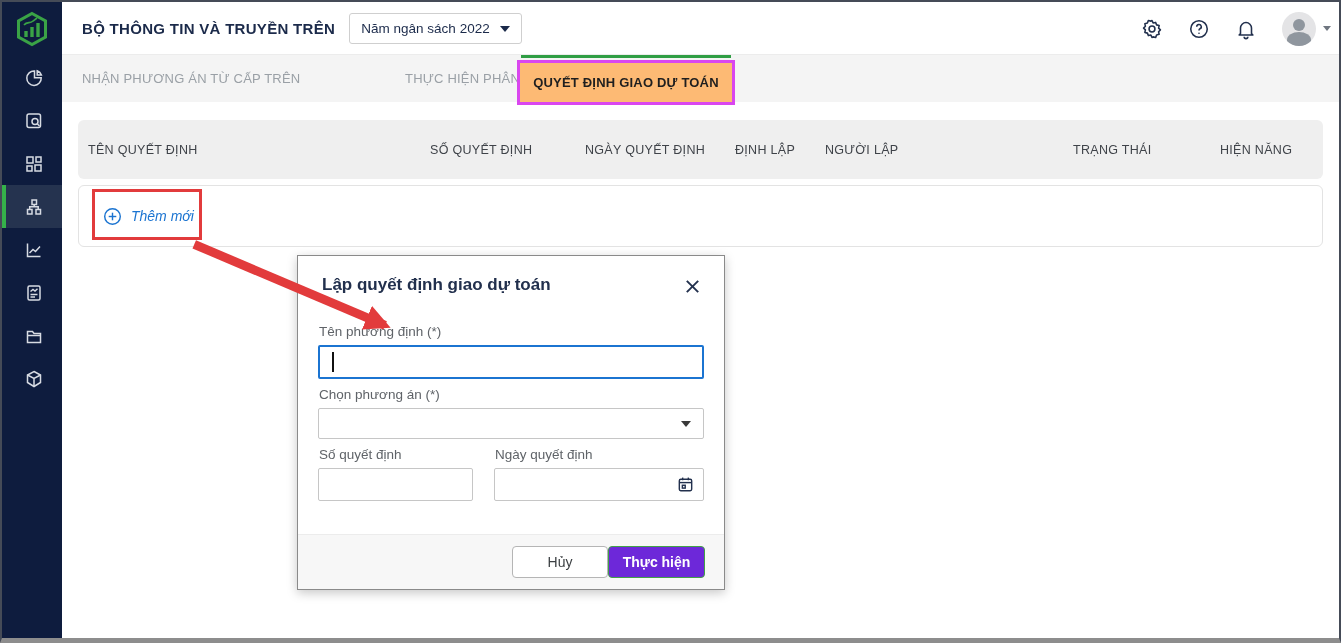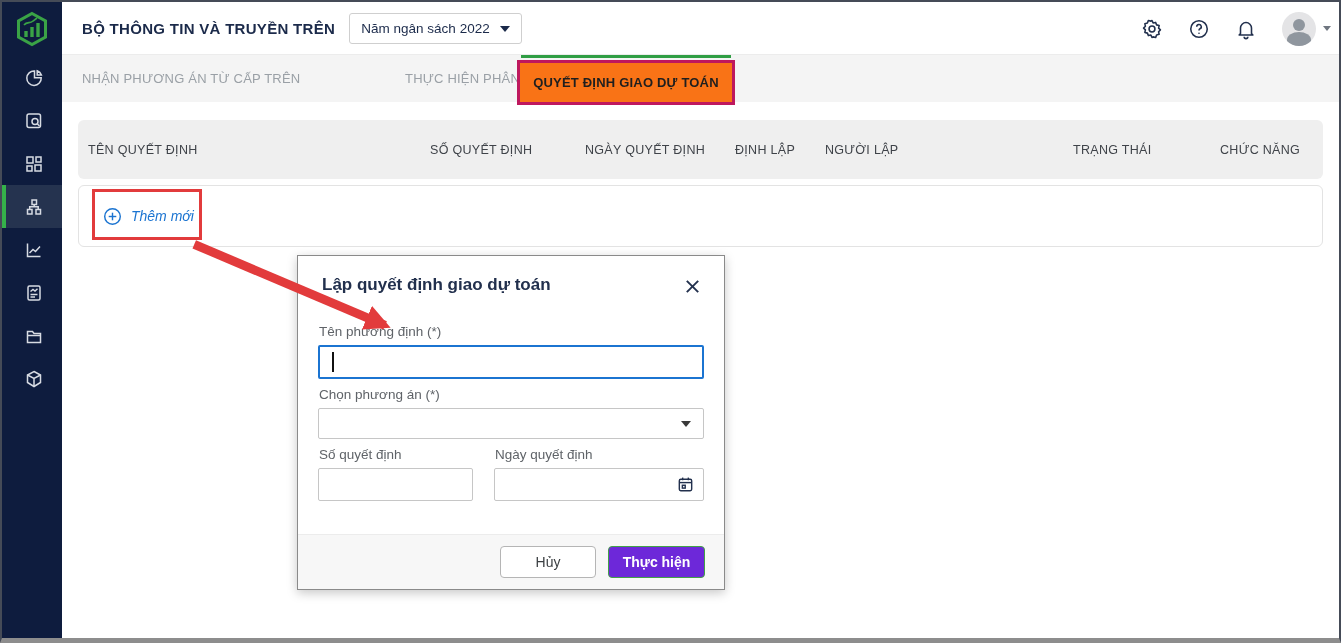--- a/index.html
+++ b/index.html
@@ -34,21 +34,21 @@
   .avatar .head{ position:absolute; left:11px; top:7px; width:12px; height:12px; border-radius:50%; background:#8f969e;}
   .avatar .body{ position:absolute; left:5px; top:20px; width:24px; height:16px; border-radius:50% 50% 0 0; background:#8f969e;}
   .mini-caret{ width:0;height:0;border-left:4px solid transparent;border-right:4px solid transparent;border-top:5px solid #6f7680;}
   
   .tabbar{ position:absolute; left:60px; top:53px; right:0; height:47px; background:#f4f4f4; z-index:2;}
   .tab{ position:absolute; top:0; height:47px; display:flex; align-items:center;
         font-size:13px; font-weight:500; color:#9aa0a6; letter-spacing:.2px; cursor:pointer;}
   .tab-1{ left:20px;} .tab-2{ left:343px;}
   .tab-indicator{ position:absolute; left:459px; top:0; width:210px; height:3px; background:#2f9e44;}
   .tab-active-box{ position:absolute; left:455px; top:5px; width:218px; height:45px;
-        background:#f97316; border:3px solid #be185d; display:flex; align-items:center; justify-content:center;
+        background:#fdba74; border:3px solid #d946ef; display:flex; align-items:center; justify-content:center;
         font-size:13px; font-weight:600; color:#1f1f1f; letter-spacing:.2px; cursor:pointer; z-index:3;}
   
   .content{ position:absolute; left:60px; top:100px; right:0; bottom:0; background:#fff;}
   .thead{ position:absolute; left:16px; right:16px; top:18px; height:59px; background:#efefef;
           border-radius:6px; display:grid; align-items:center; padding-left:10px;
           grid-template-columns:342px 155px 150px 90px 248px 147px auto;
           font-size:12.5px; font-weight:500; color:#3f4349; letter-spacing:.3px;}
   .add-row{ position:absolute; left:16px; right:16px; top:83px; height:62px; background:#fff;
             border:1px solid #e3e3e3; border-radius:6px; display:flex; align-items:center; padding-left:24px;}
   .add-link{ display:flex; align-items:center; gap:9px; cursor:pointer;}
@@ -72,21 +72,21 @@
                display:flex; align-items:center; justify-content:flex-end; padding-right:12px; cursor:pointer;}
   .sel-caret{ width:0;height:0;border-left:5px solid transparent;border-right:5px solid transparent;border-top:6px solid #3a3a3a;}
   .two-col{ display:flex; gap:21px; margin-top:0;}
   .col-a{ width:155px;} .col-b{ flex:1;}
   .plain-input{ width:100%; height:33px; border:1px solid #c6c6c6; border-radius:2px; background:#fff;
                 font-family:inherit; font-size:14px; padding:0 8px; outline:none;}
   .date-box{ position:relative;}
   .date-box .cal{ position:absolute; right:9px; top:7px; color:#22304d; cursor:pointer;}
   .modal-foot{ position:absolute; left:0; right:0; bottom:0; height:55px; background:#f7f7f7;
                border-top:1px solid #ececec; display:flex; align-items:center; justify-content:flex-end;
-               gap:12px; padding-right:19px;}
+               padding-right:19px;}
   .btn{ height:32px; border-radius:4px; font-family:inherit; font-size:14px; cursor:pointer;}
   .btn-cancel{ width:96px; background:#fff; border:1px solid #b5b5b5; color:#3c4043;}
   .btn-submit{ width:97px; background:#6d28d9; border:1px solid #43a047; color:#fff; font-weight:600;}
 </style>
 </head>
 <body>
 
 <div class="screen">
 
   <div class="sidebar">
@@ -202,21 +202,21 @@
   </div>
 
   <div class="content">
     <div class="thead">
       <div>TÊN QUYẾT ĐỊNH</div>
       <div>SỐ QUYẾT ĐỊNH</div>
       <div>NGÀY QUYẾT ĐỊNH</div>
       <div>ĐỊNH LẬP</div>
       <div>NGƯỜI LẬP</div>
       <div>TRẠNG THÁI</div>
-      <div>CHỨC NĂNG</div>
+      <div>HIỆN NĂNG</div>
     </div>
     <div class="add-row">
       <div class="add-link">
         <svg width="19" height="19" viewBox="0 0 20 20" fill="none" stroke="#1b74d1" stroke-width="1.5">
           <circle cx="10" cy="10" r="8.2"></circle>
           <line x1="10" y1="6" x2="10" y2="14"></line>
           <line x1="6" y1="10" x2="14" y2="10"></line>
         </svg>
         <span>Thêm mới</span>
       </div>

